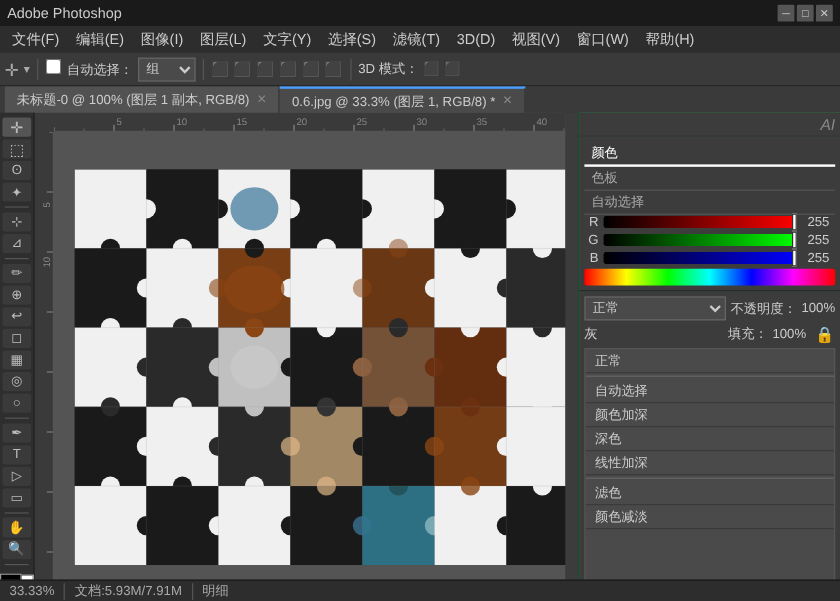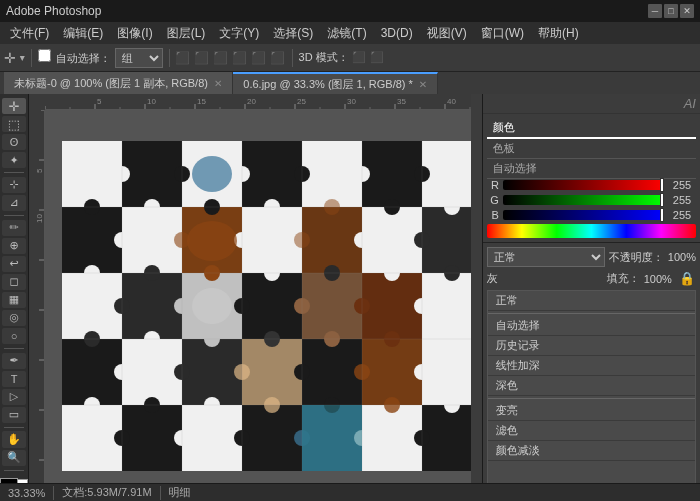--- a/index.html
+++ b/index.html
@@ -555,25 +555,24 @@
           <span style="font-size:11px;color:#ccc;">填充：</span>
           <span style="font-size:11px;color:#ccc;">100%</span>
           <span style="font-size:13px;color:#aaa;margin-left:4px;">🔒</span>
         </div>
       </div>
 
       <div class="blend-list" style="max-height:200px;">
         <div class="blend-item">正常</div>
         <div class="blend-group-sep"></div>
         <div class="blend-item">自动选择</div>
-        <div class="blend-item">历史记录</div>
+        <div class="blend-item">颜色加深</div>
+        <div class="blend-item">深色</div>
         <div class="blend-item">线性加深</div>
-        <div class="blend-item">深色</div>
         <div class="blend-group-sep"></div>
-        <div class="blend-item">变亮</div>
         <div class="blend-item">滤色</div>
         <div class="blend-item">颜色减淡</div>
 
       </div>
     </div>
   </div>
 </div>
 
 <div id="statusbar" style="position:absolute;bottom:0;left:0;width:700px;height:18px;background:#2d2d2d;display:flex;align-items:center;padding:0 8px;gap:8px;border-top:1px solid #1a1a1a;">
   <span class="status-item">33.33%</span>

